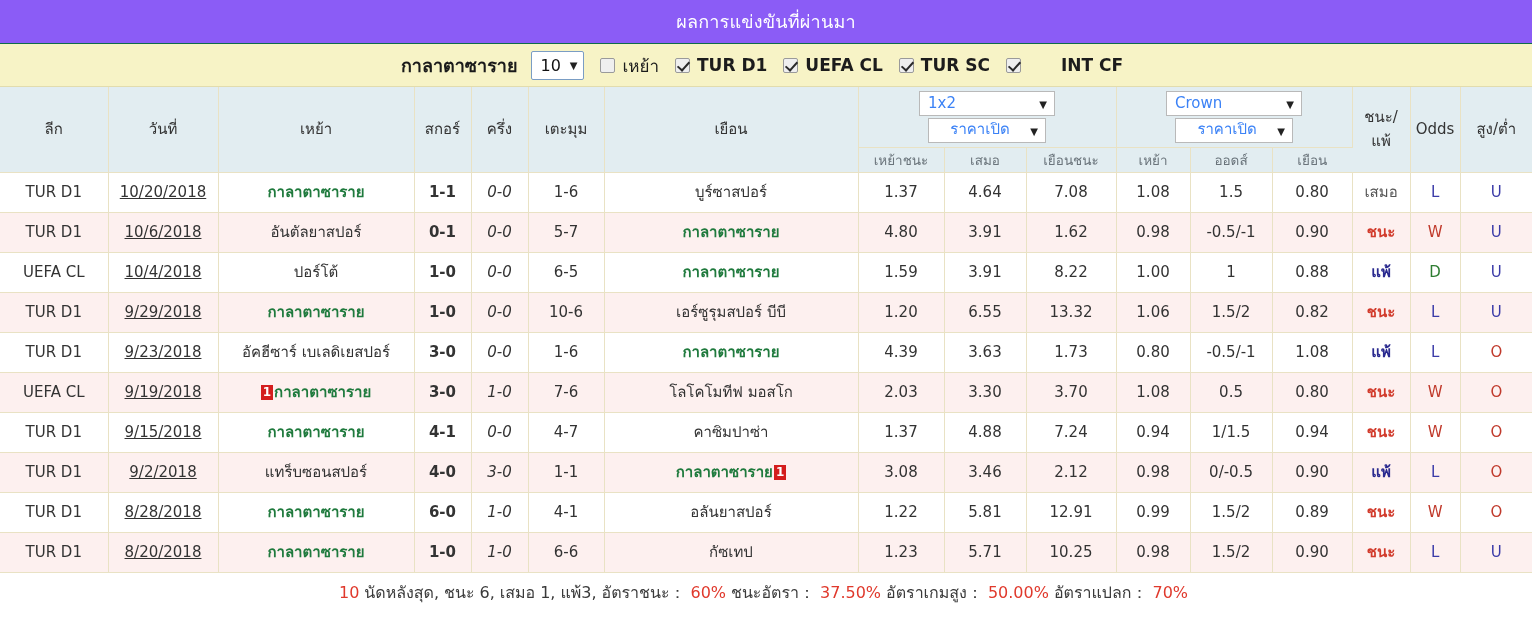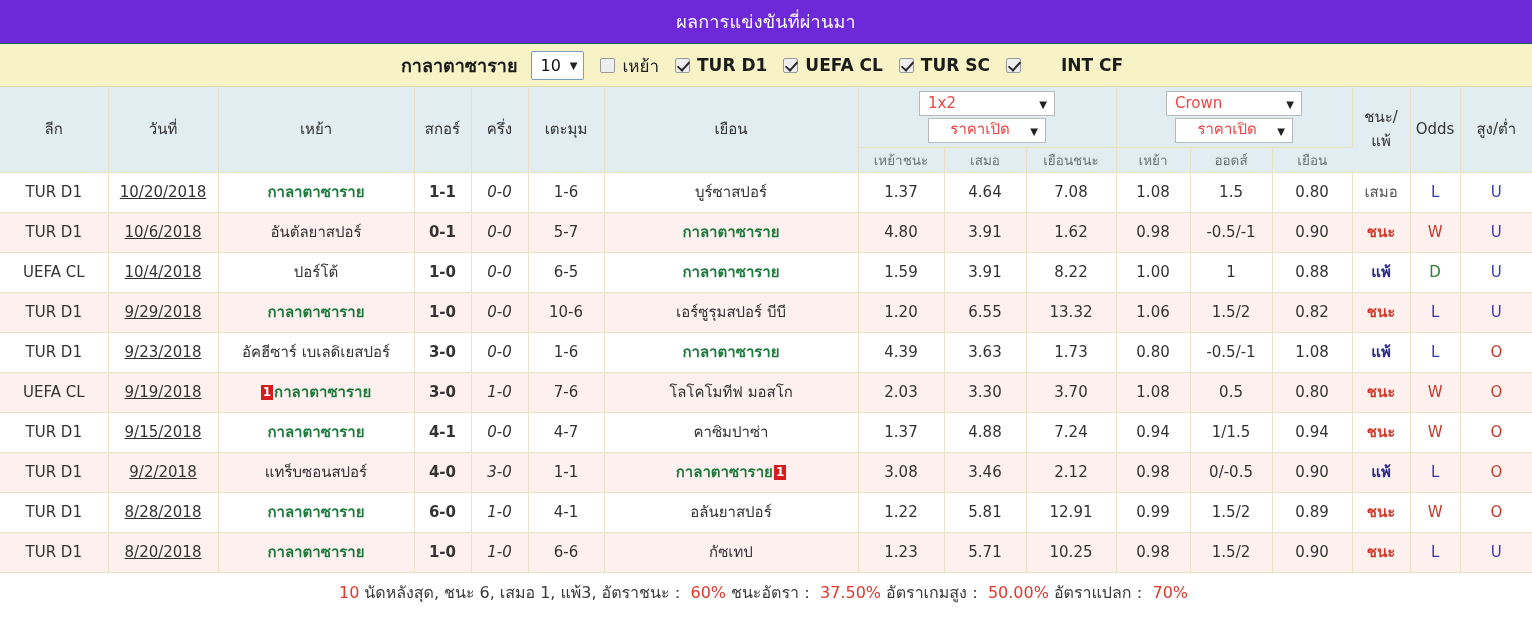--- a/index.html
+++ b/index.html
@@ -13,21 +13,21 @@
   #app {
     width: 1532px;
     min-height: 639px;
     position: relative;
     background: #ffffff;
   }
 
   
   .titlebar {
     height: 44px;
-    background: #6d28d9;
+    background: #8b5cf6;
     color: #ffffff;
     display: flex;
     align-items: center;
     justify-content: center;
     font-size: 18px;
     font-weight: 400;
     letter-spacing: .2px;
     border-bottom: 1px solid #0f6b4b;
   }
 
@@ -132,21 +132,21 @@
   .grp-stack {
     display: flex; flex-direction: column; align-items: center;
     justify-content: center; gap: 2px; height: 100%;
   }
   .mini-select {
     -webkit-appearance: none; appearance: none;
     background: #ffffff;
     border: 1px solid #b9b9b9;
     font-size: 15px;
     font-family: "DejaVu Sans", "Liberation Sans", sans-serif;
-    color: #ef4444;
+    color: #3b82f6;
     height: 25px;
     line-height: 21px;
     padding: 0 24px 0 8px;
     text-align: left;
     position: relative;
     min-width: 136px;
   }
   .mini-wrap { position: relative; display: inline-block; }
   .mini-wrap .caret {
     position: absolute; right: 8px; top: 50%; transform: translateY(-50%);

